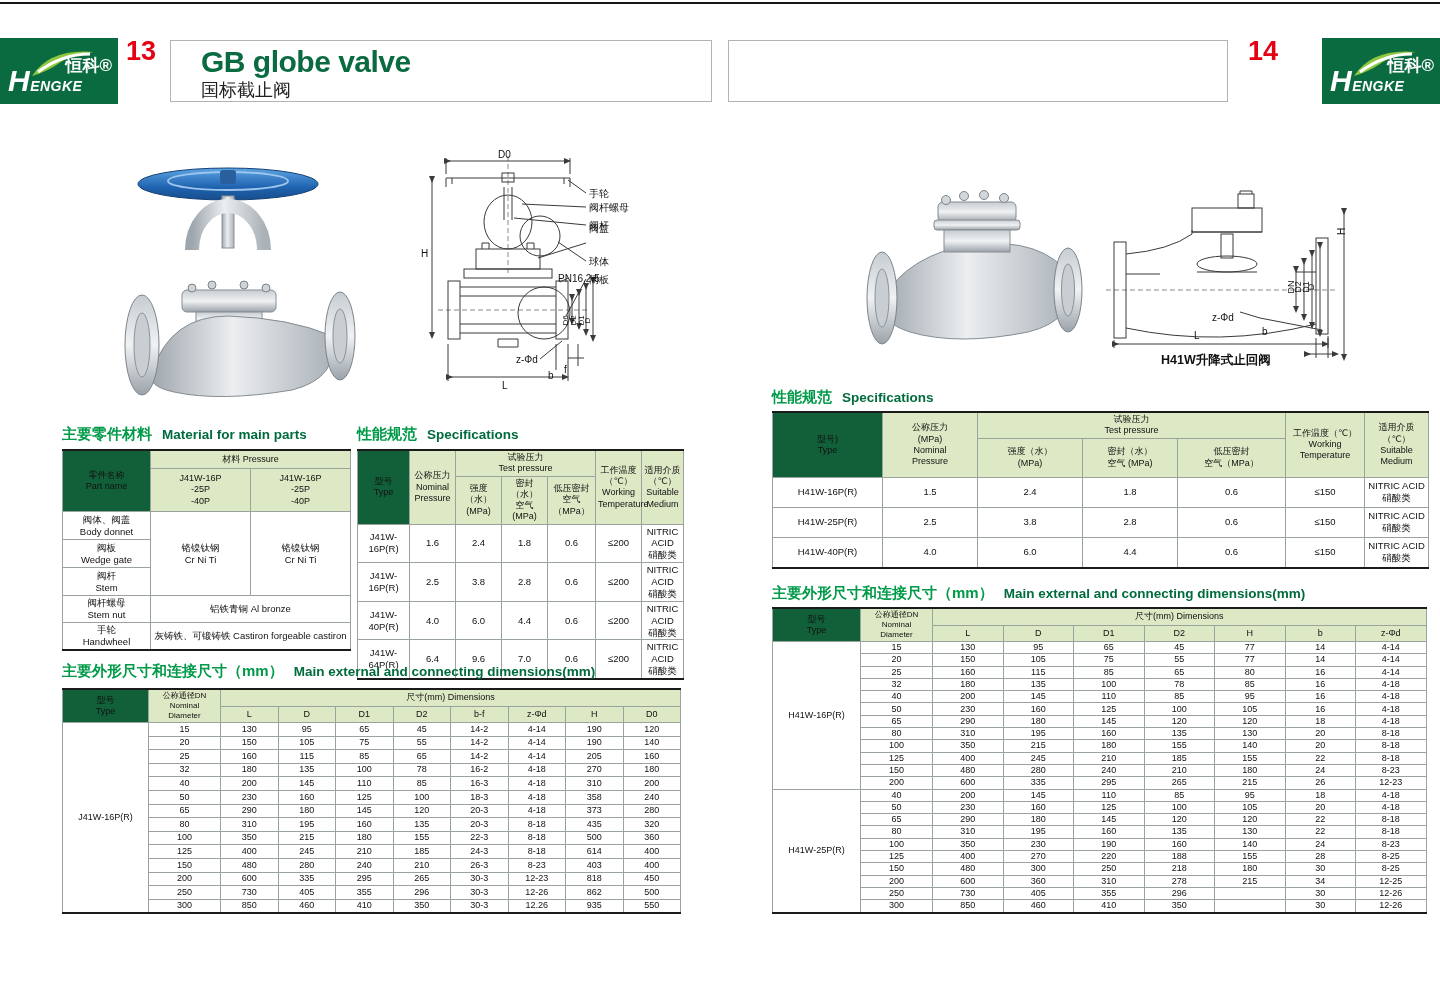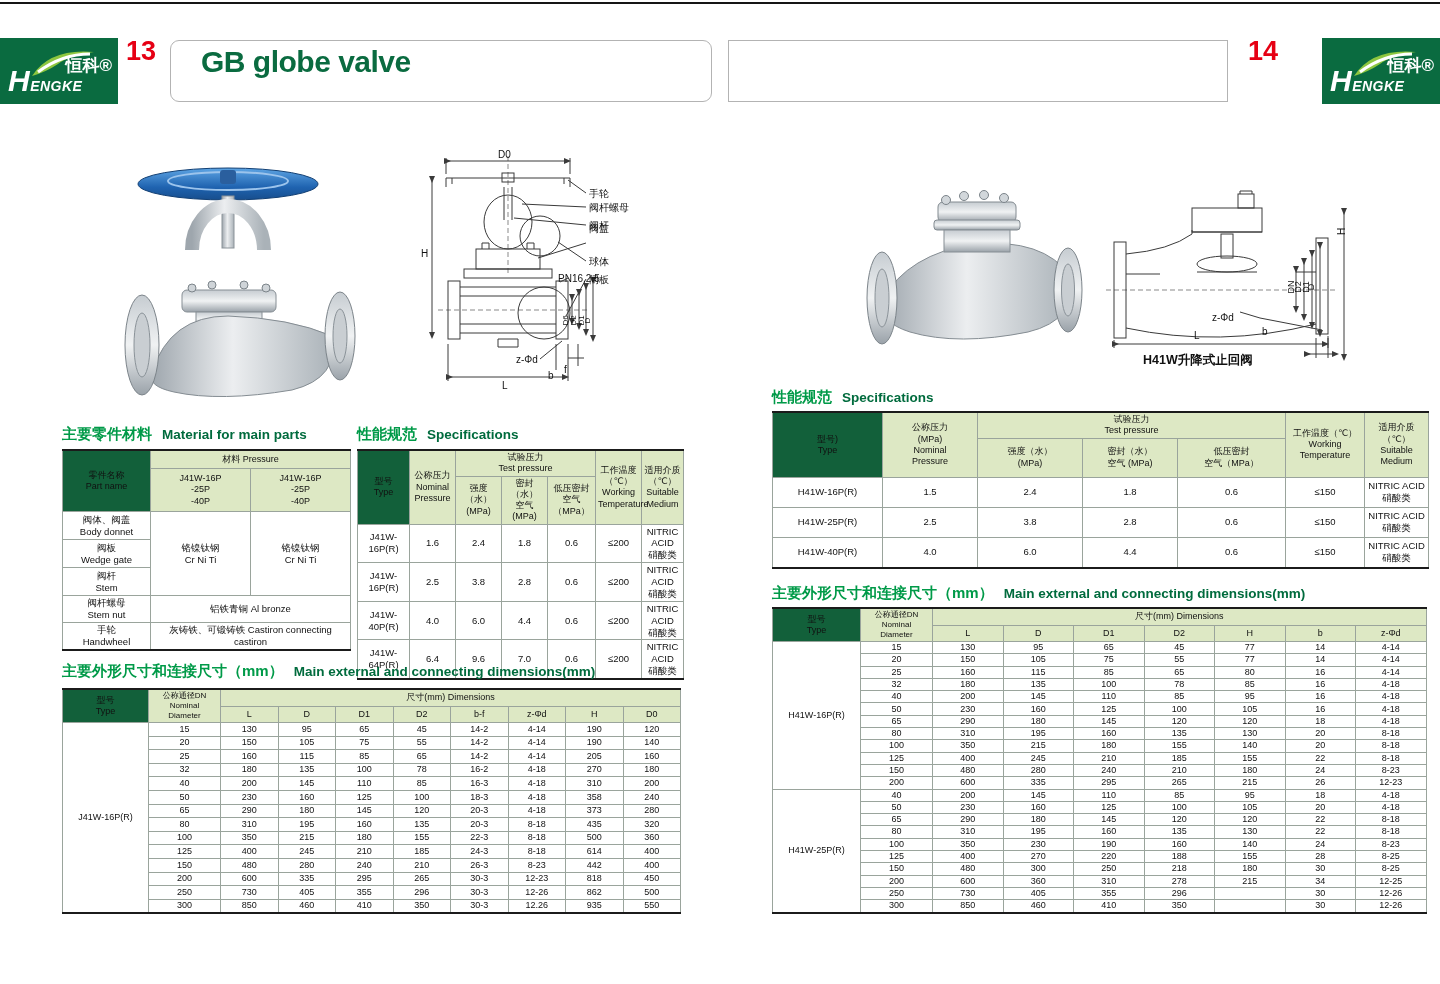--- a/index.html
+++ b/index.html
@@ -58,22 +58,23 @@
   <div class="logo-inner">
     <svg class="abs" style="left:28px;top:8px;" width="70" height="34" viewBox="0 0 70 34">
       <path d="M4,30 Q22,2 66,6 Q40,10 30,18 Q18,26 4,30 Z" fill="#8dc63f"></path>
       <path d="M10,26 Q34,8 62,8" stroke="#ffffff" stroke-width="3" fill="none"></path>
     </svg>
     <span class="logo-cn">恒科®</span>
     <div class="logo-word"><span class="big">H</span><span class="small">ENGKE</span></div>
   </div>
 </div>
 <div class="page-no" style="left:126px;">13</div>
-<div class="title-box" style="left:170px;width:542px;border-radius:9px;">
+<div class="title-box" style="left:170px;width:542px;">
   <div class="main-title-en">GB globe valve</div>
+  <div class="main-title-cn">国标截止阀</div>
 </div>
 
 <div class="title-box" style="left:728px;width:500px;padding-left:44px;">
 </div>
 <div class="page-no" style="left:1248px;">14</div>
 <div class="logo-box" style="left:1322px;">
   <div class="logo-inner">
     <svg class="abs" style="left:28px;top:8px;" width="70" height="34" viewBox="0 0 70 34">
       <path d="M4,30 Q22,2 66,6 Q40,10 30,18 Q18,26 4,30 Z" fill="#8dc63f"></path>
       <path d="M10,26 Q34,8 62,8" stroke="#ffffff" stroke-width="3" fill="none"></path>
@@ -246,21 +247,21 @@
     <line x1="208" y1="164" x2="236" y2="164" marker-start="url(#ar)" marker-end="url(#ar)"></line>
   </svg>
   <span class="draw-label rot" style="left:238px;top:36px;">H</span>
   <span class="draw-label rot" style="left:184px;top:92px;font-size:9px;">DN</span>
   <span class="draw-label rot" style="left:192px;top:92px;font-size:9px;">D2</span>
   <span class="draw-label rot" style="left:200px;top:92px;font-size:9px;">D1</span>
   <span class="draw-label rot" style="left:208px;top:92px;font-size:9px;">D</span>
   <span class="draw-label" style="left:112px;top:122px;">z-Φd</span>
   <span class="draw-label" style="left:94px;top:140px;">L</span>
   <span class="draw-label" style="left:162px;top:136px;">b</span>
-  <span class="draw-caption" style="left:43px;top:162px;">H41W升降式止回阀</span>
+  <span class="draw-caption" style="left:61px;top:162px;">H41W升降式止回阀</span>
 </div>
 
 <div class="sec-title" style="left:62px;top:425px;">
   <span class="cn">主要零件材料</span><span class="en">Material for main parts</span>
 </div>
 <table class="tbl mat abs" style="left:62px;top:449px;width:288px;">
   <colgroup>
       <col style="width:88px">
       <col style="width:100px">
       <col style="width:100px">
@@ -296,21 +297,21 @@
 Stem</td>
       </tr>
   <tr>
     <td style="height:24px;">阀杆螺母
 Stem nut</td>
     <td colspan="2">铝铁青铜 Al bronze</td>
   </tr>
   <tr>
     <td style="height:22px;">手轮
 Handwheel</td>
-    <td colspan="2">灰铸铁、可锻铸铁 Castiron connecting castiron</td>
+    <td colspan="2">灰铸铁、可锻铸铁 Castiron forgeable castiron</td>
   </tr>
 </tbody>
   </table>
 
 <div class="sec-title" style="left:357px;top:425px;">
   <span class="cn">性能规范</span><span class="en">Specifications</span>
 </div>
 <table class="tbl spec abs" style="left:357px;top:449px;width:326px;">
   <colgroup>
       <col style="width:52px">
@@ -534,21 +535,21 @@
         <td>400</td>
       </tr>
       <tr>
         <td>150</td>
         <td>480</td>
         <td>280</td>
         <td>240</td>
         <td>210</td>
         <td>26-3</td>
         <td>8-23</td>
-        <td>442</td>
+        <td>403</td>
         <td>400</td>
       </tr>
       <tr>
         <td>200</td>
         <td>600</td>
         <td>335</td>
         <td>295</td>
         <td>265</td>
         <td>30-3</td>
         <td>12-23</td>

